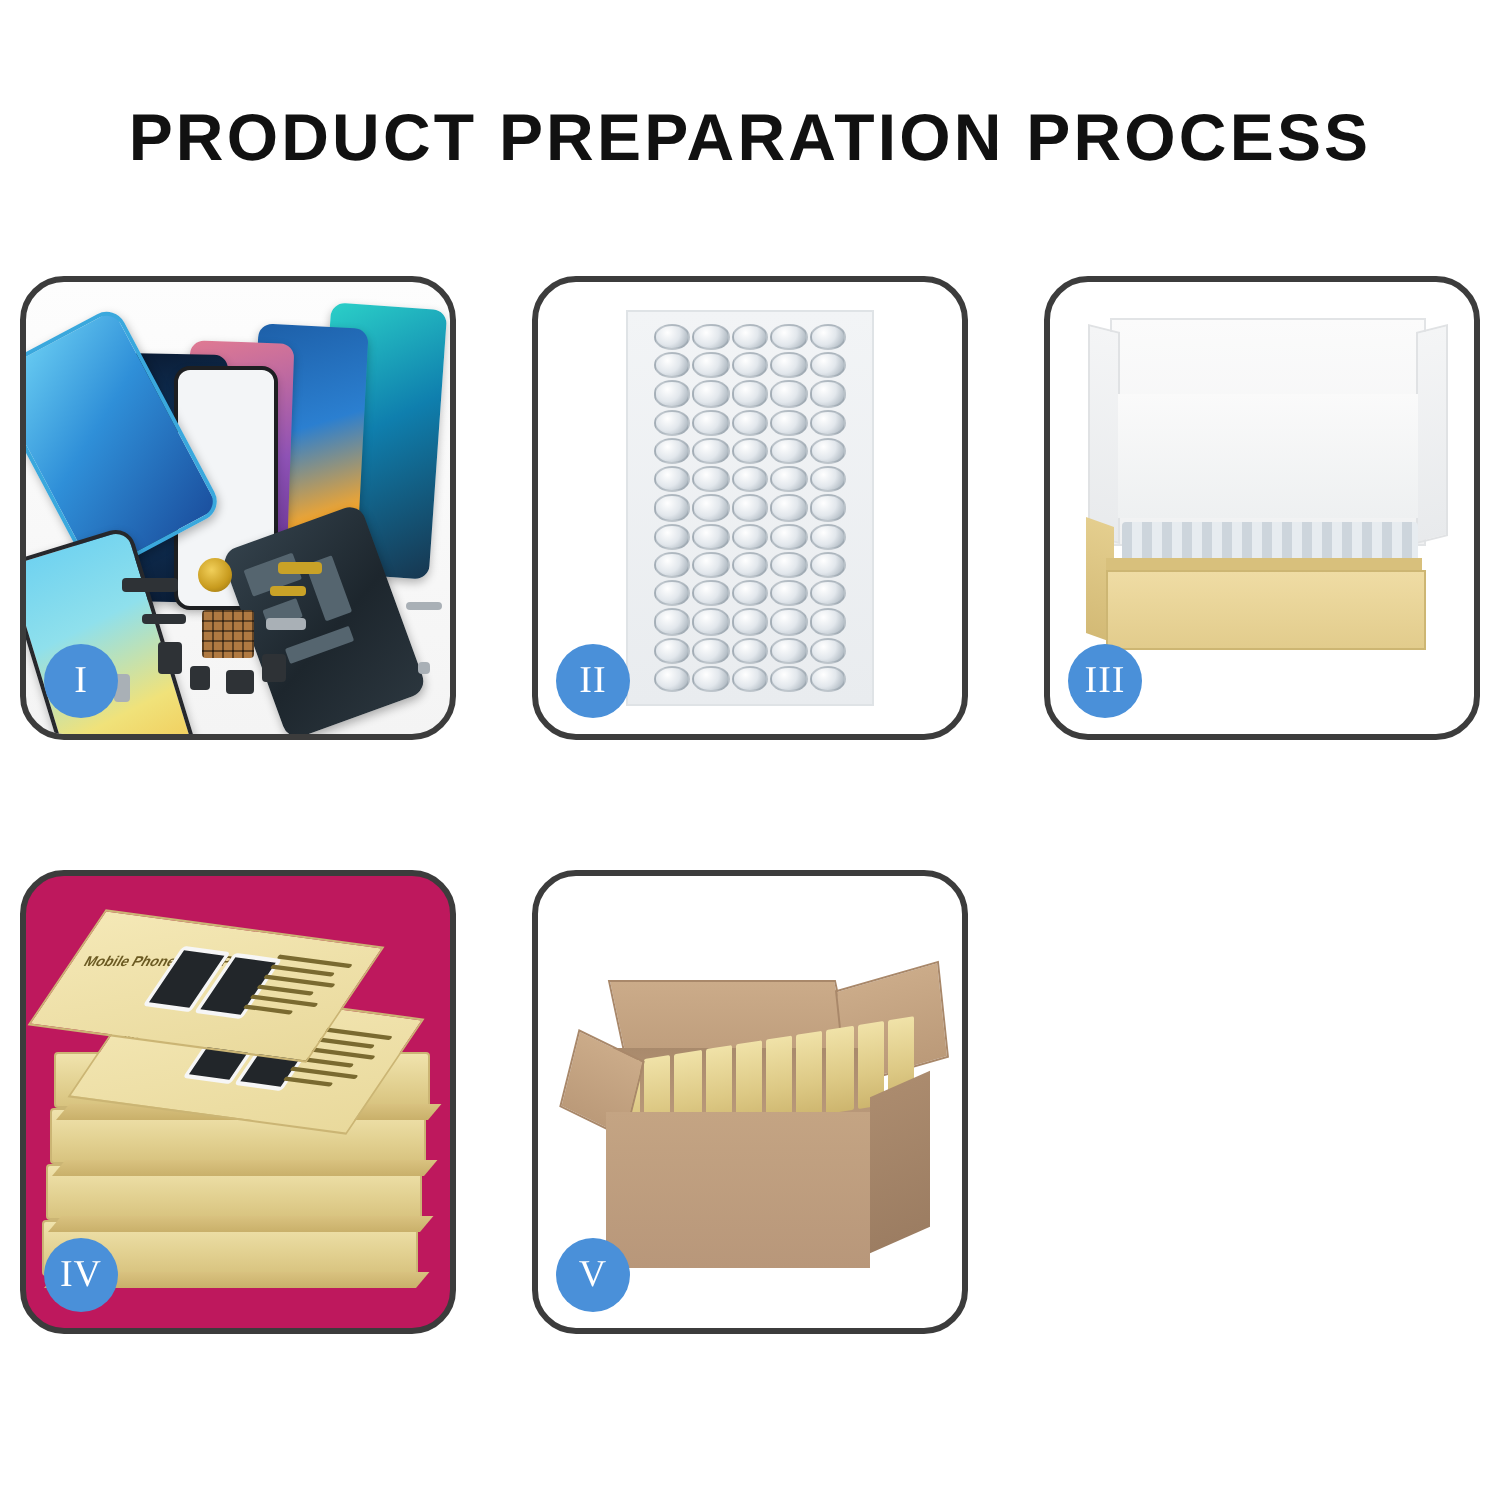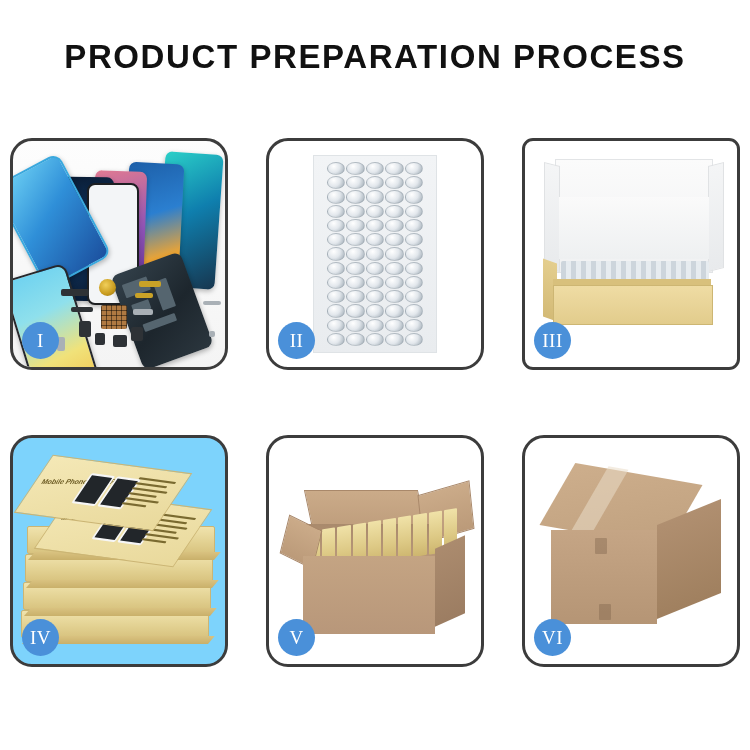--- a/index.html
+++ b/index.html
@@ -11,21 +11,21 @@
   }
   #page {
     position: relative;
     width: 750px; height: 750px;
     background: #ffffff;
   }
 
   
   .header { position: absolute; top: 0; left: 0; width: 750px; text-align: center; }
   .title {
-    margin: 0; padding-top: 38px;
+    margin: 12px; padding-top: 38px;
     font-size: 33px; font-weight: bold;
     letter-spacing: 1.6px;
     color: #111111;
     font-family: "Liberation Sans", sans-serif;
     white-space: nowrap;
   }
   .subtitle {
     margin: 0; padding-top: 10px;
     font-size: 15.5px; font-weight: normal;
     color: #1a1a1a; letter-spacing: .1px;
@@ -139,21 +139,21 @@
     gap: 1px;
   }
   .bub {
     border-radius: 50%;
     background: radial-gradient(circle at 36% 30%, #ffffff 0%, #e2e7ec 48%, #b9c2ca 78%, #9aa5ae 100%);
     border: 1px solid rgba(150,160,170,.55);
     box-sizing: border-box;
   }
 
   
-  .p3 { background: #ffffff; border-radius: 11px; }
+  .p3 { background: #ffffff; }
   .lid3 {
     position:absolute; left: 30px; top: 18px; width: 156px; height: 112px;
     background: linear-gradient(180deg,#fbfbfb 0%,#f0f1f2 100%);
     border: 1px solid #e2e4e6;
   }
   .lid3::before {
     content:""; position:absolute; left:-12px; top: 4px; width: 14px; height: 104px;
     background: linear-gradient(180deg,#f4f5f6,#e8eaec); border:1px solid #e0e2e4;
     transform: skewY(14deg);
   }
@@ -181,21 +181,21 @@
     position:absolute; left: 18px; top: 120px; width: 14px; height: 58px;
     background: linear-gradient(180deg,#e4ce8e,#d3ba76);
     transform: skewY(20deg);
   }
   .box3lip {
     position:absolute; left: 28px; top: 138px; width: 158px; height: 9px;
     background: #d8c07c;
   }
 
   
-  .p4 { background: #7dd3fc; }
+  .p4 { background: #be185d; }
   .stack { position:absolute; left: 6px; top: 22px; width: 204px; height: 196px; }
   .sbox {
     position: absolute; left: 0; width: 186px; height: 26px;
     background: linear-gradient(180deg,#f0e3ad 0%,#e3d293 55%,#d8c37f 100%);
     border: 1px solid #cbb574;
     border-radius: 2px;
   }
   .sbox .edge {
     position:absolute; left: 0; bottom: -7px; width: 186px; height: 8px;
     background: linear-gradient(180deg,#d9c280,#c9b06a);
@@ -482,27 +482,15 @@
             <i></i>
             <i></i>
         </div>
         <div class="flap flap-left"></div>
         <div class="c5side"></div>
         <div class="c5body"></div>
       </div>
       <div class="badge">V</div>
     </div>
 
-    <div class="panel p6">
-      <div class="scene">
-        <div class="c6top"></div>
-        <div class="tape"></div>
-        <div class="c6right"></div>
-        <div class="c6front">
-          <span class="tab" style="left:44px; top:8px;"></span>
-          <span class="tab" style="left:48px; top:74px;"></span>
-        </div>
-      </div>
-      <div class="badge">VI</div>
-    </div>
 
   </div>
 </div>
 
 </body></html>

